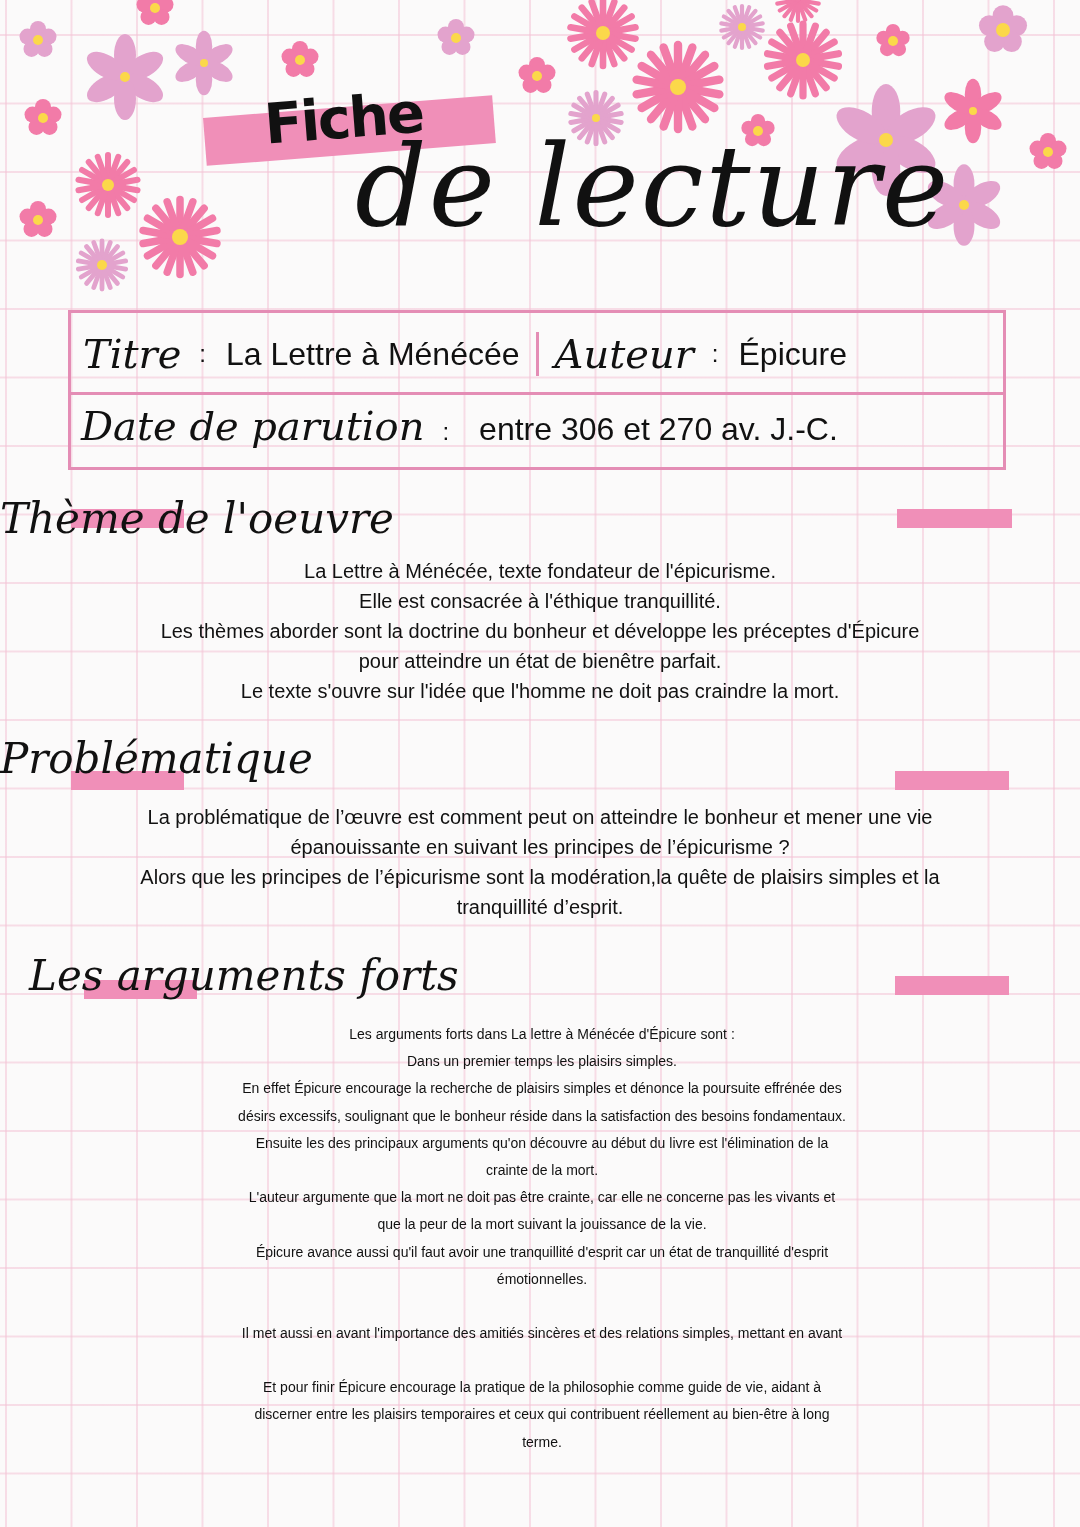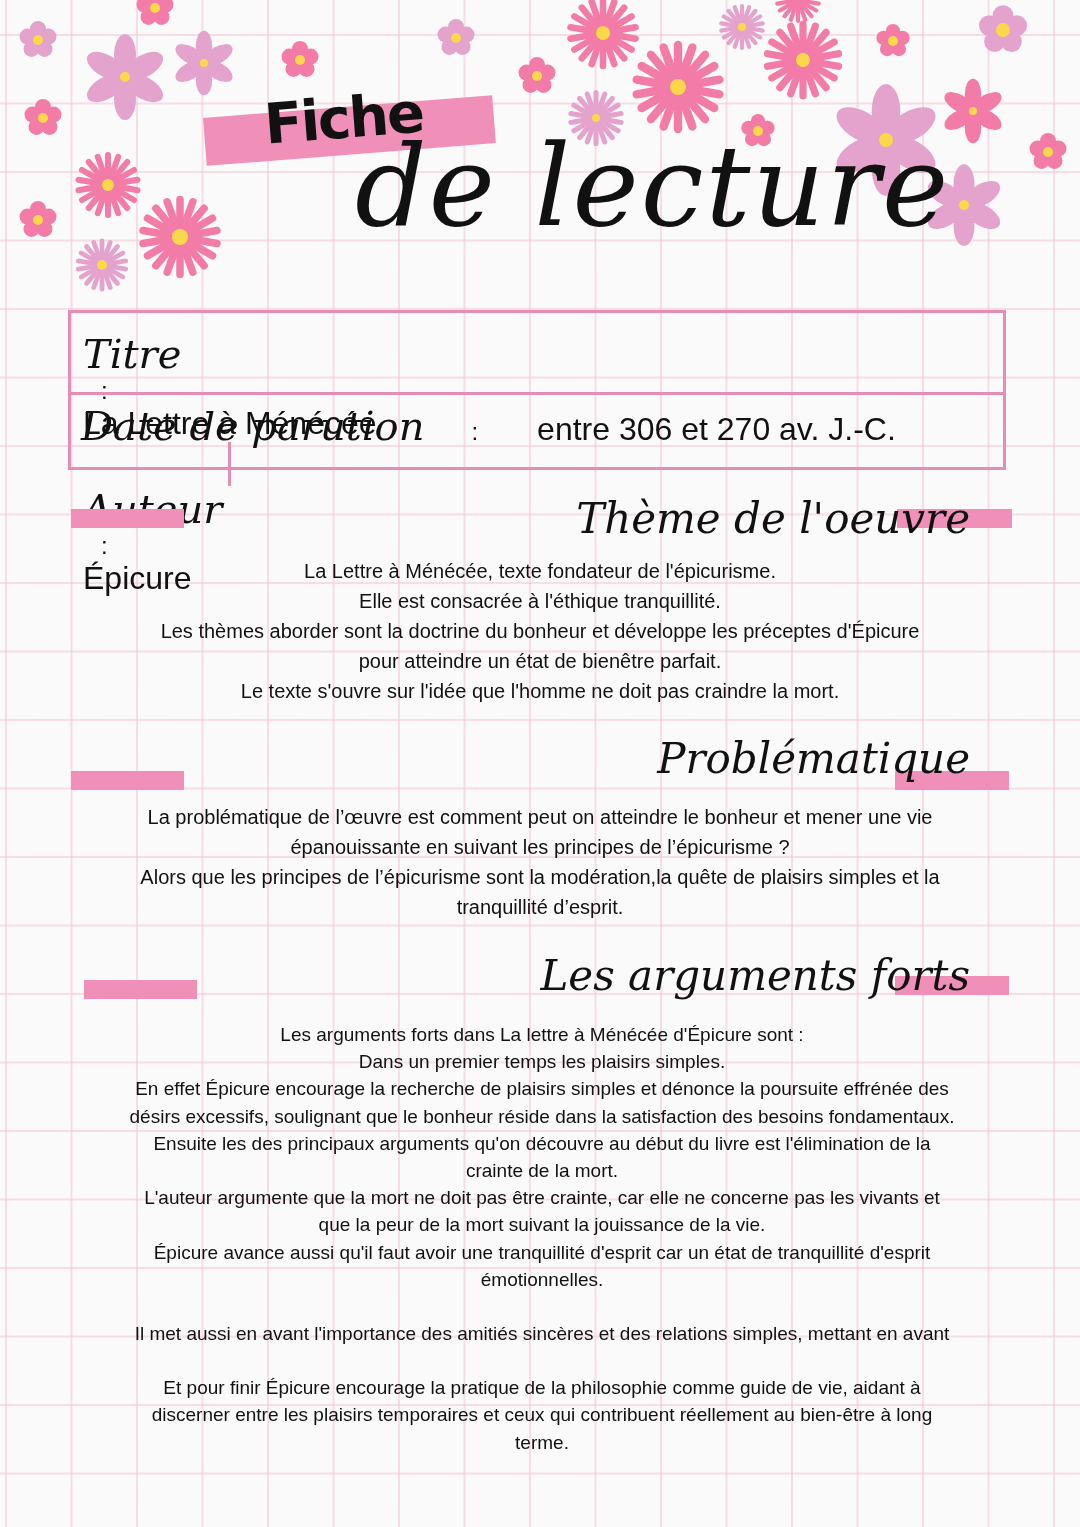--- a/index.html
+++ b/index.html
@@ -30,37 +30,37 @@
     letter-spacing: 2px; line-height: 1;
   }
   .script { font-family: "DejaVu Serif", serif; font-style: italic; }
   .info-box {
     position: absolute; left: 68px; top: 310px; width: 938px; height: 160px;
     border: 3px solid #e48db5; box-sizing: border-box;
   }
   .info-divider {
     position: absolute; left: 0; right: 0; top: 79px; height: 3px; background: #e48db5;
   }
-  .info-row1 { position: absolute; left: 12px; top: 18px; display: flex; align-items: flex-start; flex-direction: column; }
-  .info-row2 { position: absolute; left: 10px; top: 90px; display: flex; align-items: baseline; gap: 29px; }
+  .info-row1 { position: absolute; left: 12px; top: 18px; display: flex; align-items: center; }
+  .info-row2 { position: absolute; left: 10px; top: 90px; display: flex; align-items: baseline; }
   .lbl { font-size: 40px; }
   .colon { font-size: 24px; margin: 0 20px 0 18px; }
   .val { font-size: 32px; font-family: "Liberation Sans", sans-serif; }
   .vsep { display: inline-block; width: 3px; height: 44px; background: #e48db5; margin: 0 16px; align-self: center; }
   .bar { position: absolute; height: 19px; background: #f08fb8; }
   .section-title {
-    position: absolute; left: 0; width: 970px; text-align: right;
+    position: absolute; left: 0; width: 970px; text-align: left;
     font-size: 42px; line-height: 1;
   }
   .para {
     position: absolute; left: 60px; width: 960px; text-align: center;
     font-size: 20px; line-height: 30px; margin: 0;
   }
   .para p { margin: 0; }
-  .para.small { font-size: 19px; line-height: 27.2px; }
+  .para.small { font-size: 14px; line-height: 27.2px; }
   .gap { height: 27px; }
 </style>
 </head>
 <body>
 
 <svg class="flowers" viewBox="0 0 1080 300" xmlns="http://www.w3.org/2000/svg">
   <defs>
     <g id="p5">
       <circle cx="0" cy="-11" r="8"></circle>
         <circle cx="10.5" cy="-3.4" r="8"></circle>
@@ -206,21 +206,21 @@
 <div class="section-title script" style="top:738px;">Problématique</div>
 <div class="para" style="top:802px;width:980px;left:50px;">
   <p>La problématique de l’œuvre est comment peut on atteindre le bonheur et mener une vie</p>
   <p>épanouissante en suivant les principes de l’épicurisme ?</p>
   <p>Alors que les principes de l’épicurisme sont la modération,la quête de plaisirs simples et la</p>
   <p>tranquillité d’esprit.</p>
 </div>
 
 <div class="bar" style="left:84px;top:980px;width:113px;"></div>
 <div class="bar" style="left:895px;top:976px;width:114px;"></div>
-<div class="section-title script" style="top:955px;">Les arguments forts</div>
+<div class="section-title script" style="top:955px;padding-left:29px;">Les arguments forts</div>
 <div class="para small" style="top:1021px;width:980px;left:52px;">
   <p>Les arguments forts dans La lettre à Ménécée d'Épicure sont :</p>
   <p>Dans un premier temps les plaisirs simples.</p>
   <p>En effet Épicure encourage la recherche de plaisirs simples et dénonce la poursuite effrénée des</p>
   <p>désirs excessifs, soulignant que le bonheur réside dans la satisfaction des besoins fondamentaux.</p>
   <p>Ensuite les des principaux arguments qu'on découvre au début du livre est l'élimination de la</p>
   <p>crainte de la mort.</p>
   <p>L'auteur argumente que la mort ne doit pas être crainte, car elle ne concerne pas les vivants et</p>
   <p>que la peur de la mort suivant la jouissance de la vie.</p>
   <p>Épicure avance aussi qu'il faut avoir une tranquillité d'esprit car un état de tranquillité d'esprit</p>

